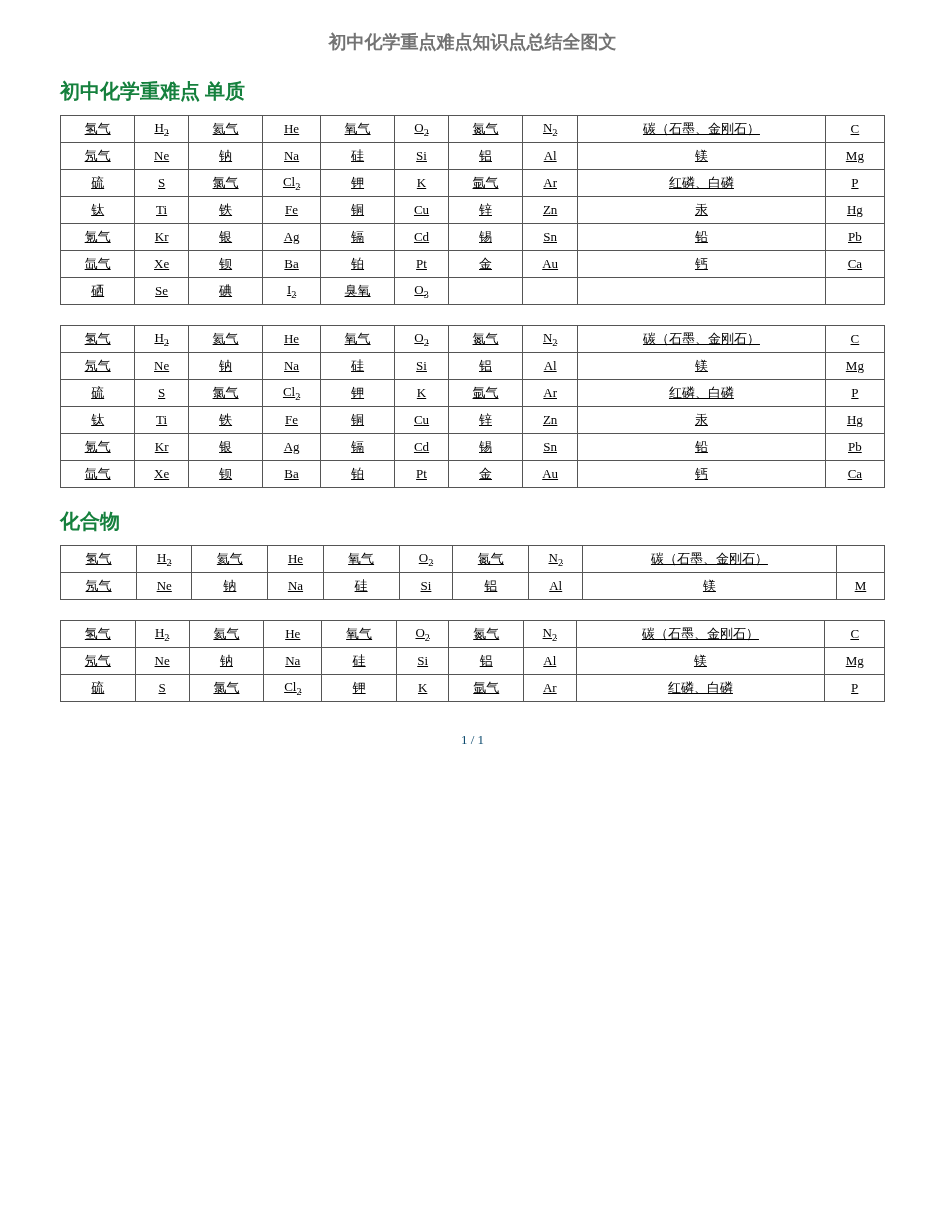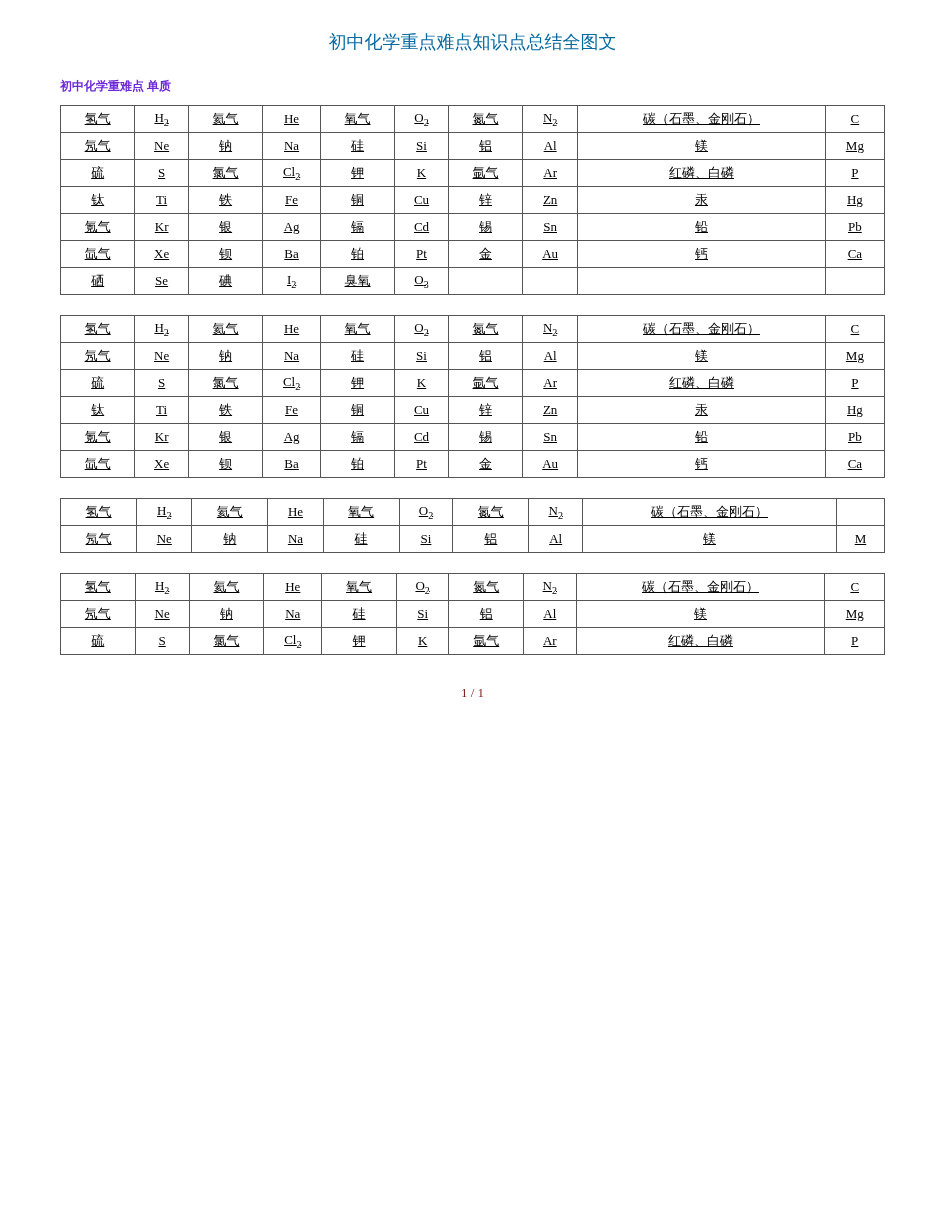--- a/index.html
+++ b/index.html
@@ -8,28 +8,28 @@
       font-family: "SimSun", "宋体", serif;
       font-size: 14px;
       color: #000;
       width: 945px;
       min-height: 1223px;
       padding: 20px 60px 40px 60px;
     }
     .page-title {
       text-align: center;
       font-size: 18px;
-      color: #0369a1;
-      font-weight: normal;
+      color: #737373;
+      font-weight: bold;
       margin-bottom: 24px;
       margin-top: 10px;
     }
     .section-title {
-      font-size: 12px;
-      color: #6d28d9;
+      font-size: 20px;
+      color: #15803d;
       font-weight: bold;
       margin-bottom: 10px;
       margin-top: 10px;
     }
     .chem-table {
       border-collapse: collapse;
       width: 100%;
       margin-bottom: 20px;
       font-size: 13px;
       text-decoration: underline;
@@ -38,21 +38,21 @@
       border: 1px solid #555;
       padding: 4px 6px;
       text-align: center;
       white-space: nowrap;
     }
     sub { font-size: 10px; }
     .page-footer {
       text-align: center;
       margin-top: 30px;
       font-size: 13px;
-      color: #7f1d1d;
+      color: #0c4a6e;
     }
     .section-block {
       margin-bottom: 18px;
     }
   </style>
 </head>
 <body>
 
 <div class="page-title">初中化学重点难点知识点总结全图文</div>
 
@@ -220,20 +220,21 @@
         <td>金</td>
         <td>Au</td>
         <td>钙</td>
         <td>Ca</td>
       </tr>
     </tbody>
   </table>
 </div>
 
 <div class="section-block">
+  <div class="section-title">化合物</div>
 
   <table class="chem-table">
     <tbody>
       <tr>
         <td>氢气</td>
         <td>H<sub>2</sub></td>
         <td>氦气</td>
         <td>He</td>
         <td>氧气</td>
         <td>O<sub>2</sub></td>

